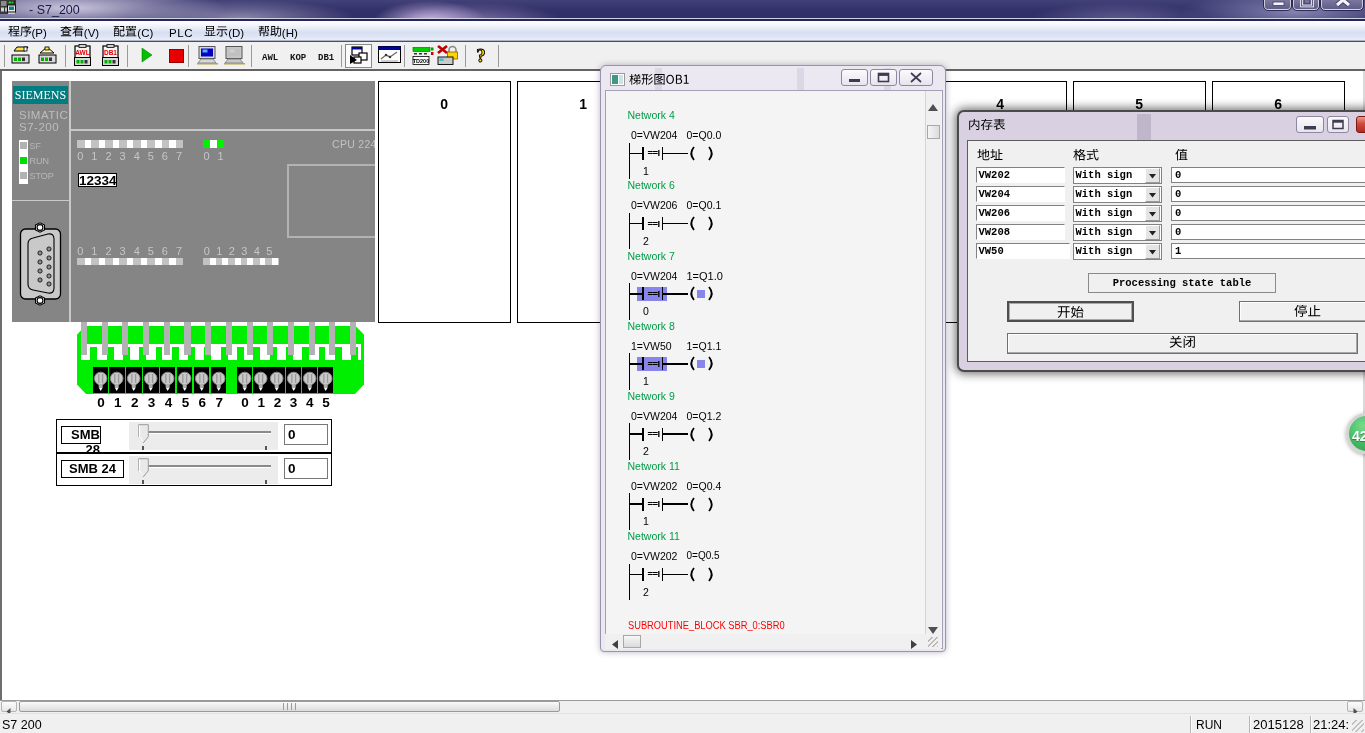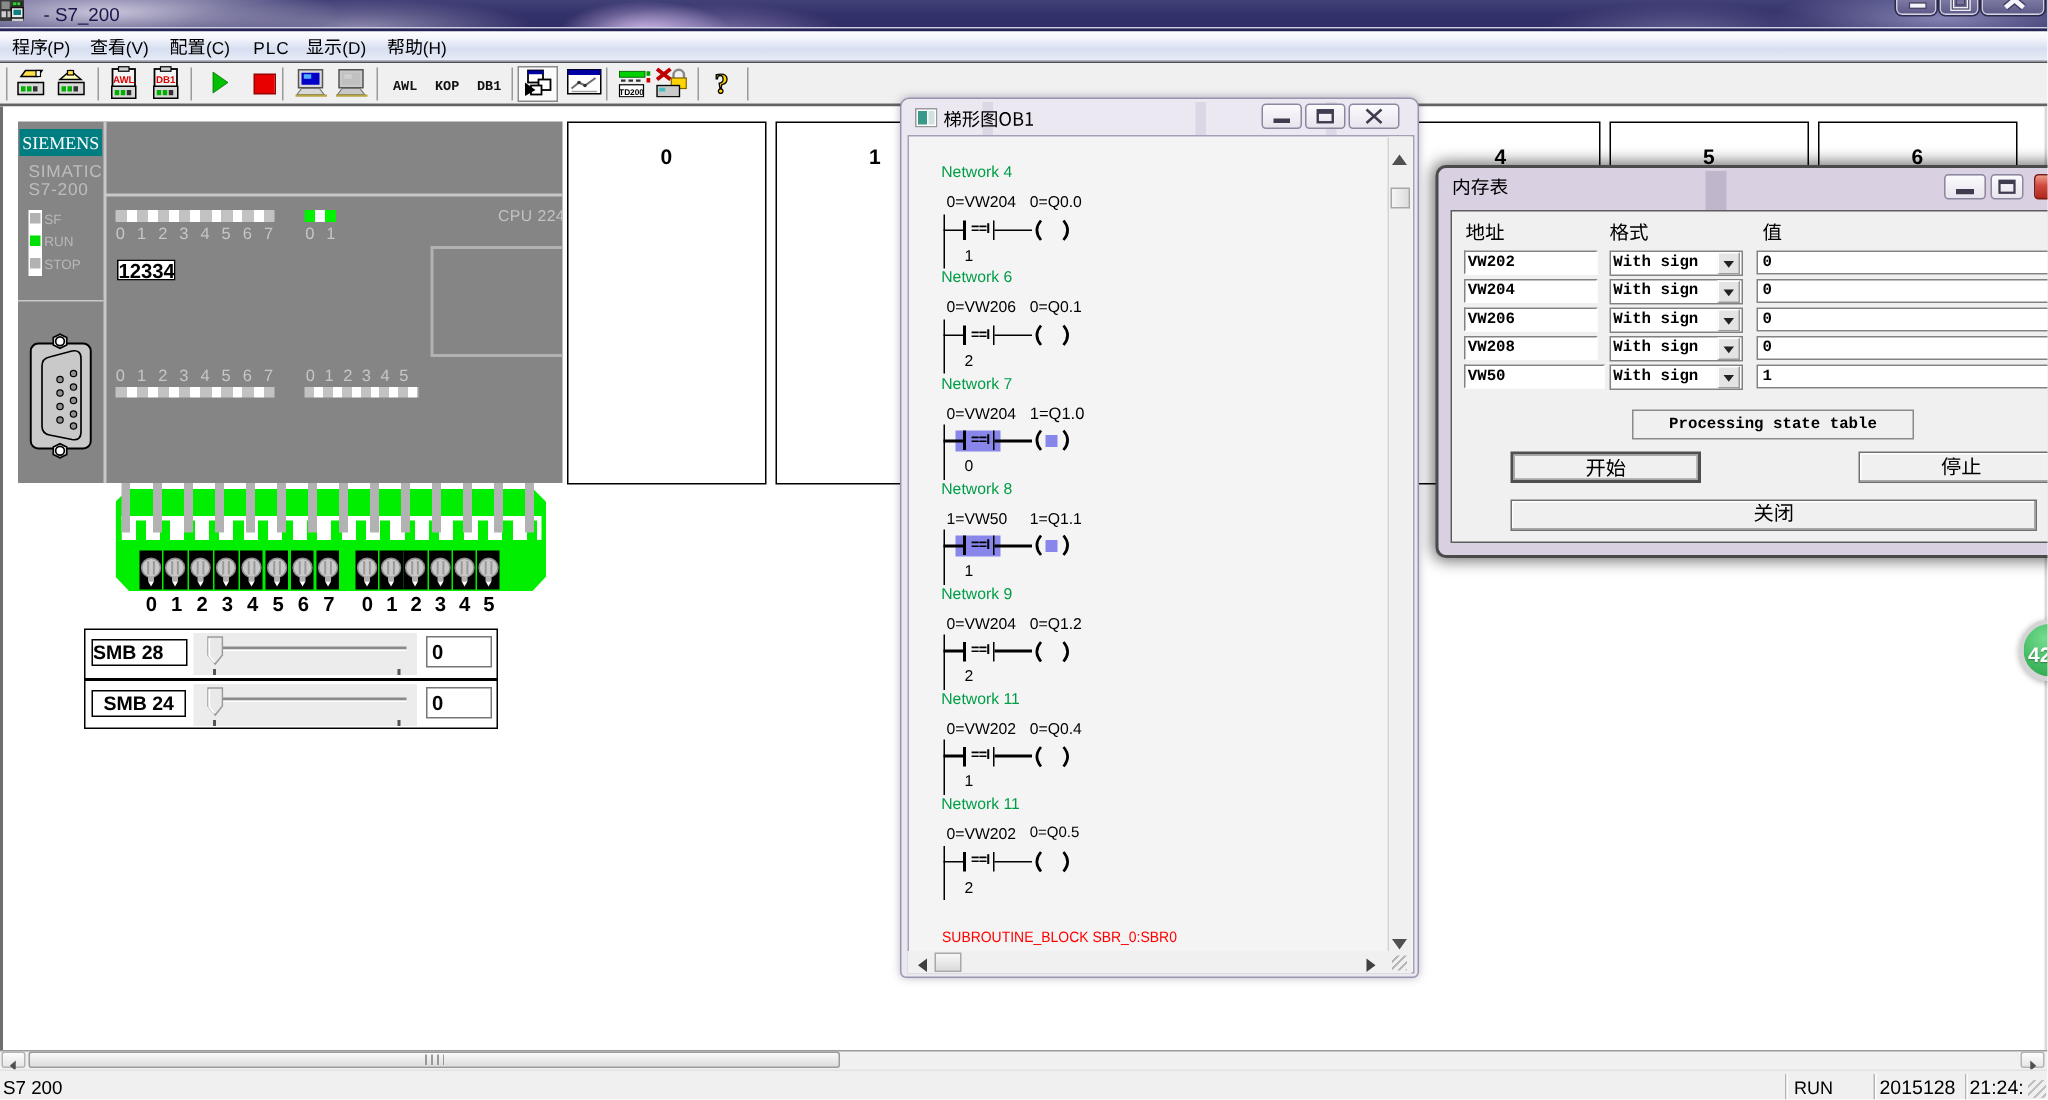--- a/index.html
+++ b/index.html
@@ -410,21 +410,21 @@
     <div class="abs" style="left:196.3px;top:395px;width:12px;text-align:center;font-size:13.5px;font-weight:bold">6</div>
     <div class="abs" style="left:213.2px;top:395px;width:12px;text-align:center;font-size:13.5px;font-weight:bold">7</div>
     <div class="abs" style="left:239.0px;top:395px;width:12px;text-align:center;font-size:13.5px;font-weight:bold">0</div>
     <div class="abs" style="left:255.2px;top:395px;width:12px;text-align:center;font-size:13.5px;font-weight:bold">1</div>
     <div class="abs" style="left:271.4px;top:395px;width:12px;text-align:center;font-size:13.5px;font-weight:bold">2</div>
     <div class="abs" style="left:287.6px;top:395px;width:12px;text-align:center;font-size:13.5px;font-weight:bold">3</div>
     <div class="abs" style="left:303.8px;top:395px;width:12px;text-align:center;font-size:13.5px;font-weight:bold">4</div>
     <div class="abs" style="left:320.0px;top:395px;width:12px;text-align:center;font-size:13.5px;font-weight:bold">5</div>
     <div class="abs" style="left:56px;top:419px;width:276px;height:67px;background:#fff;border:1.5px solid #000"></div>
     <div class="abs" style="left:56px;top:452px;width:276px;height:1.5px;background:#000"></div>
-    <div class="abs" style="left:61px;top:426px;width:64px;height:17.5px;border:1.5px solid #000;background:#fff;text-align:left;font-size:13px;font-weight:bold;line-height:15px">SMB 28</div>
+    <div class="abs" style="left:61px;top:426px;width:40px;height:17.5px;border:1.5px solid #000;background:#fff;text-align:right;font-size:13px;font-weight:bold;line-height:15px">SMB 28</div>
     <div class="abs" style="left:129px;top:421.5px;width:149px;height:28px;background:#ececec"></div>
     <div class="abs" style="left:146.5px;top:431px;width:124.5px;height:1.5px;background:#8a8a8a"></div>
     <div class="abs" style="left:146.5px;top:432.5px;width:124.5px;height:1.5px;background:#fff"></div>
     <div class="abs" style="left:138px;top:424px"><svg width="11" height="20">
         <path d="M0.7 0.7 h9.6 v12 l-4.8 6 -4.8 -6 Z" fill="#e9e9e9" stroke="#9a9a9a" stroke-width="1"></path>
         <path d="M1.5 1.5 v11.7 l3.5 4.5" fill="none" stroke="#fff" stroke-width="1.2"></path>
       </svg></div>
     <div class="abs" style="left:142px;top:446px;width:1.5px;height:3.5px;background:#555"></div>
     <div class="abs" style="left:265px;top:446px;width:1.5px;height:3.5px;background:#555"></div>
     <div class="abs" style="left:284px;top:424px;width:44px;height:21px;border:1px solid #777;background:#fff;font-size:13.5px;font-weight:bold;line-height:19px;padding-left:3px">0</div>

